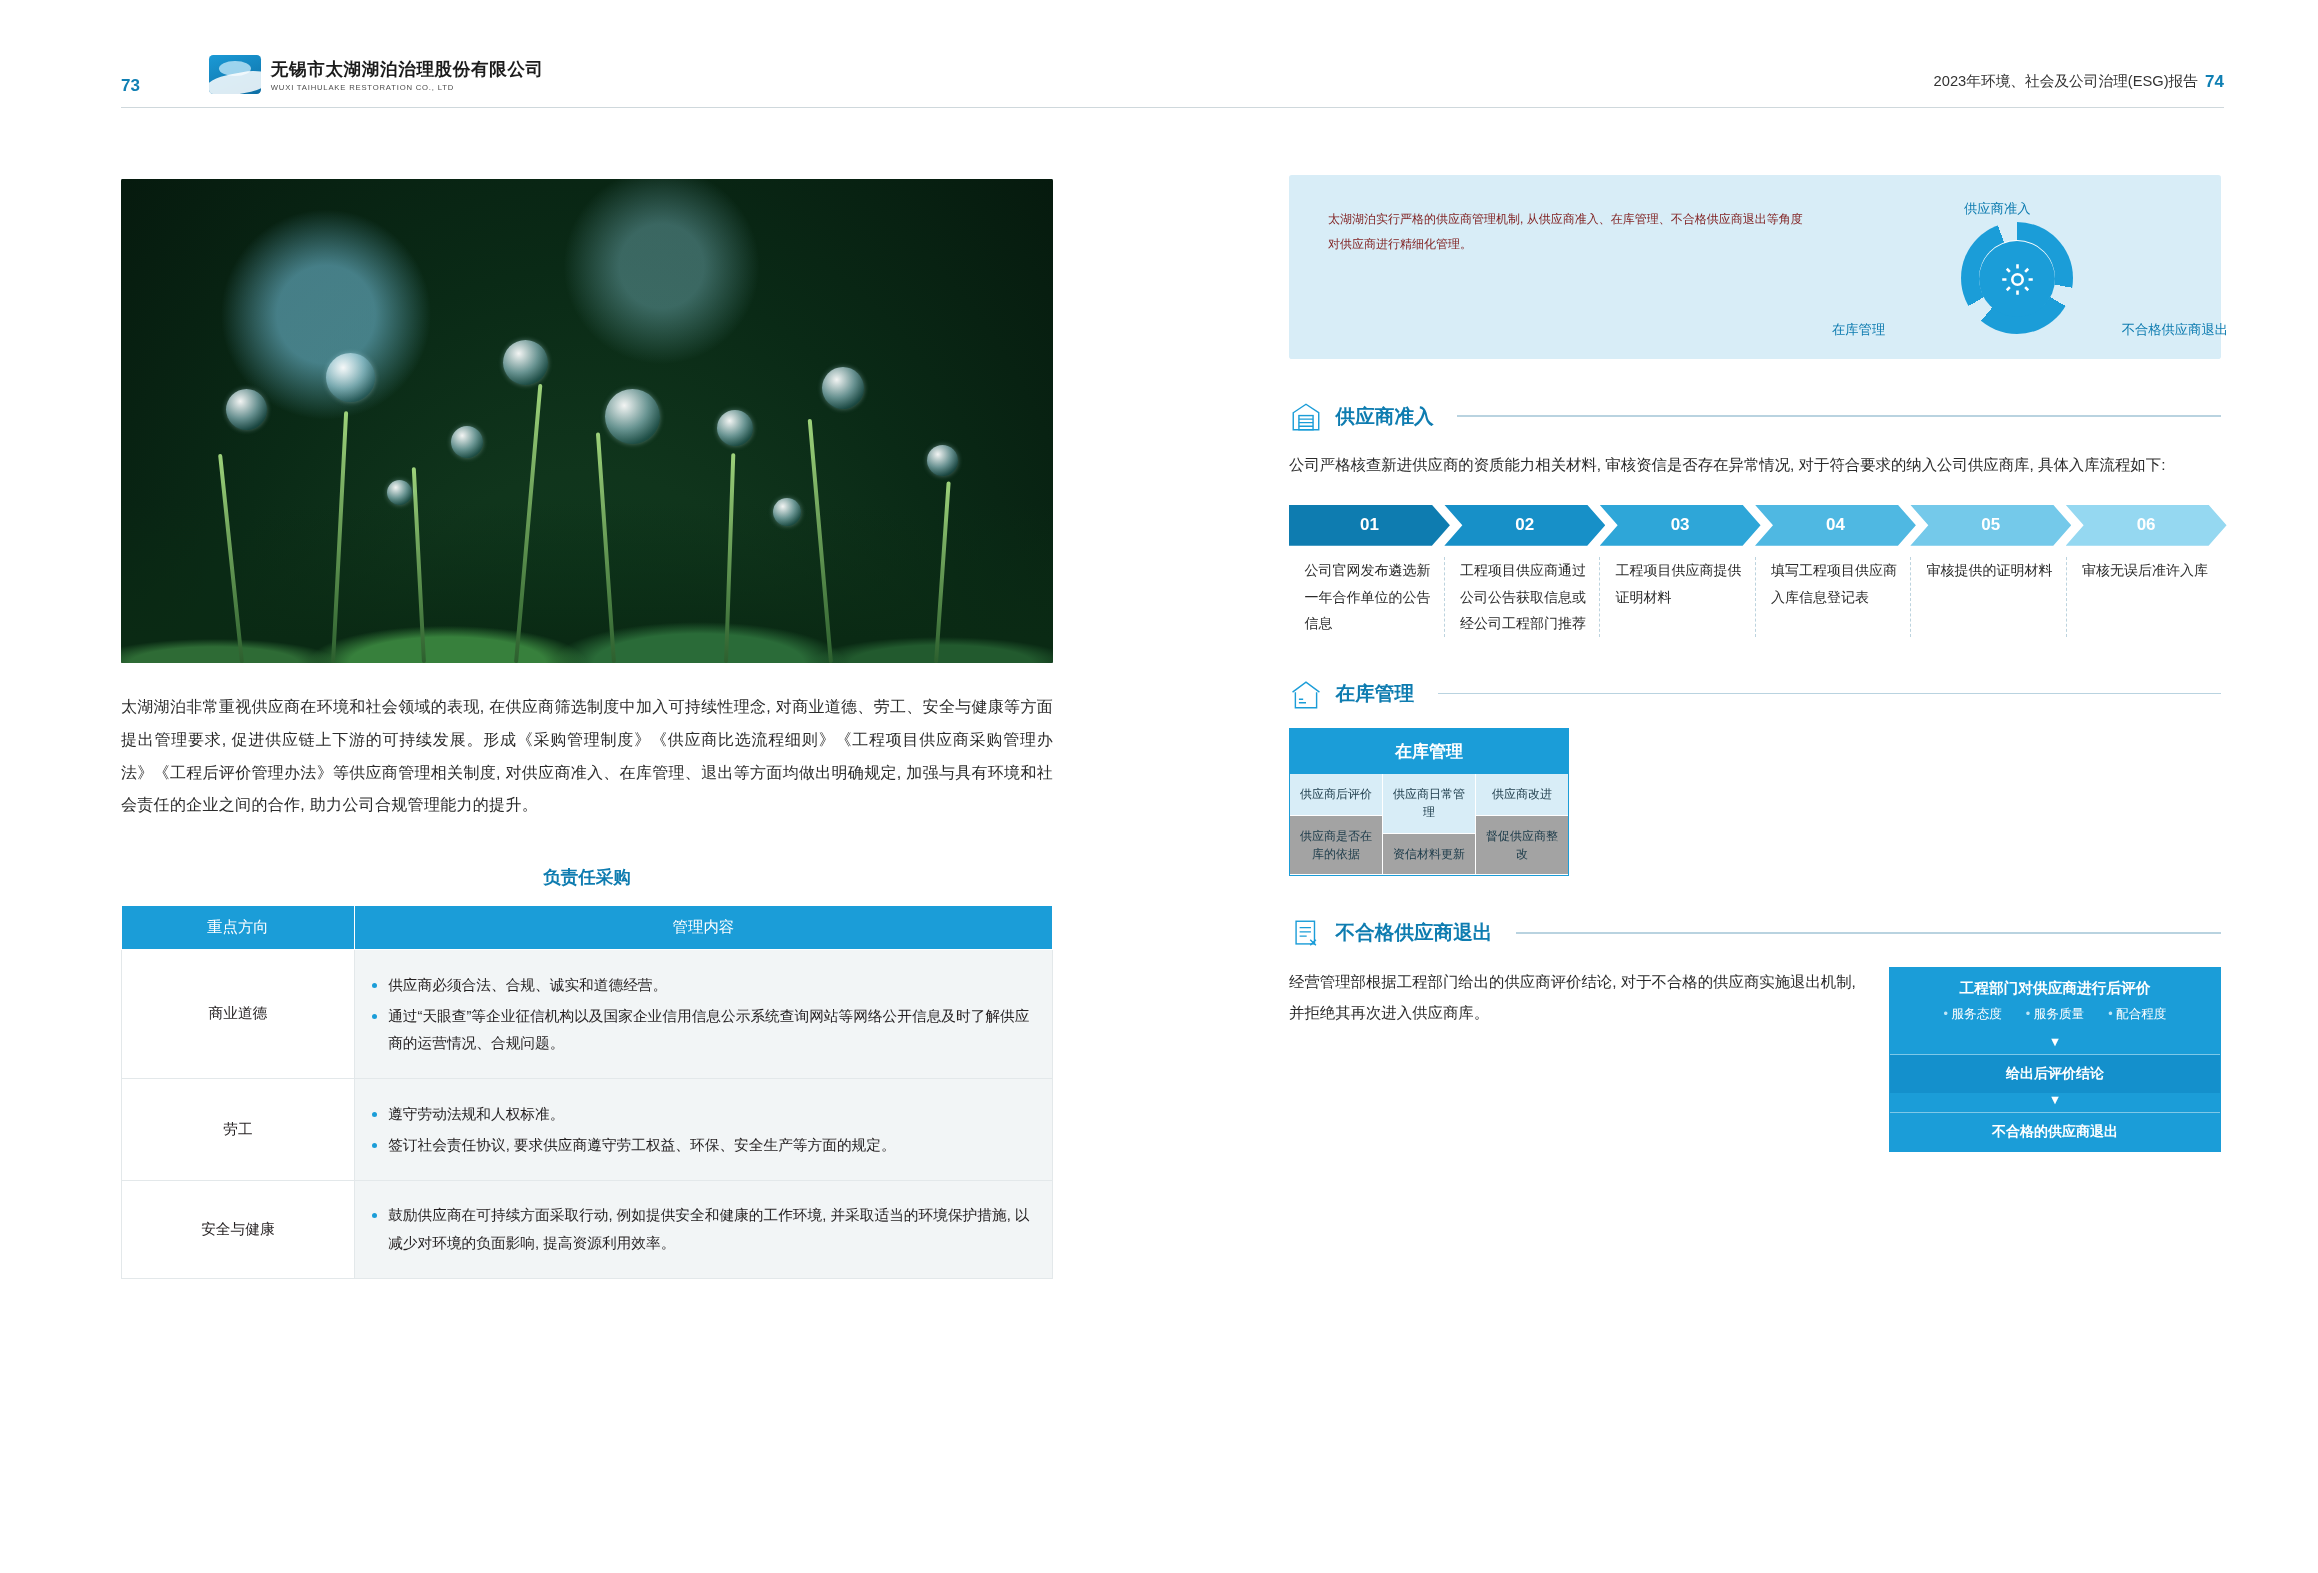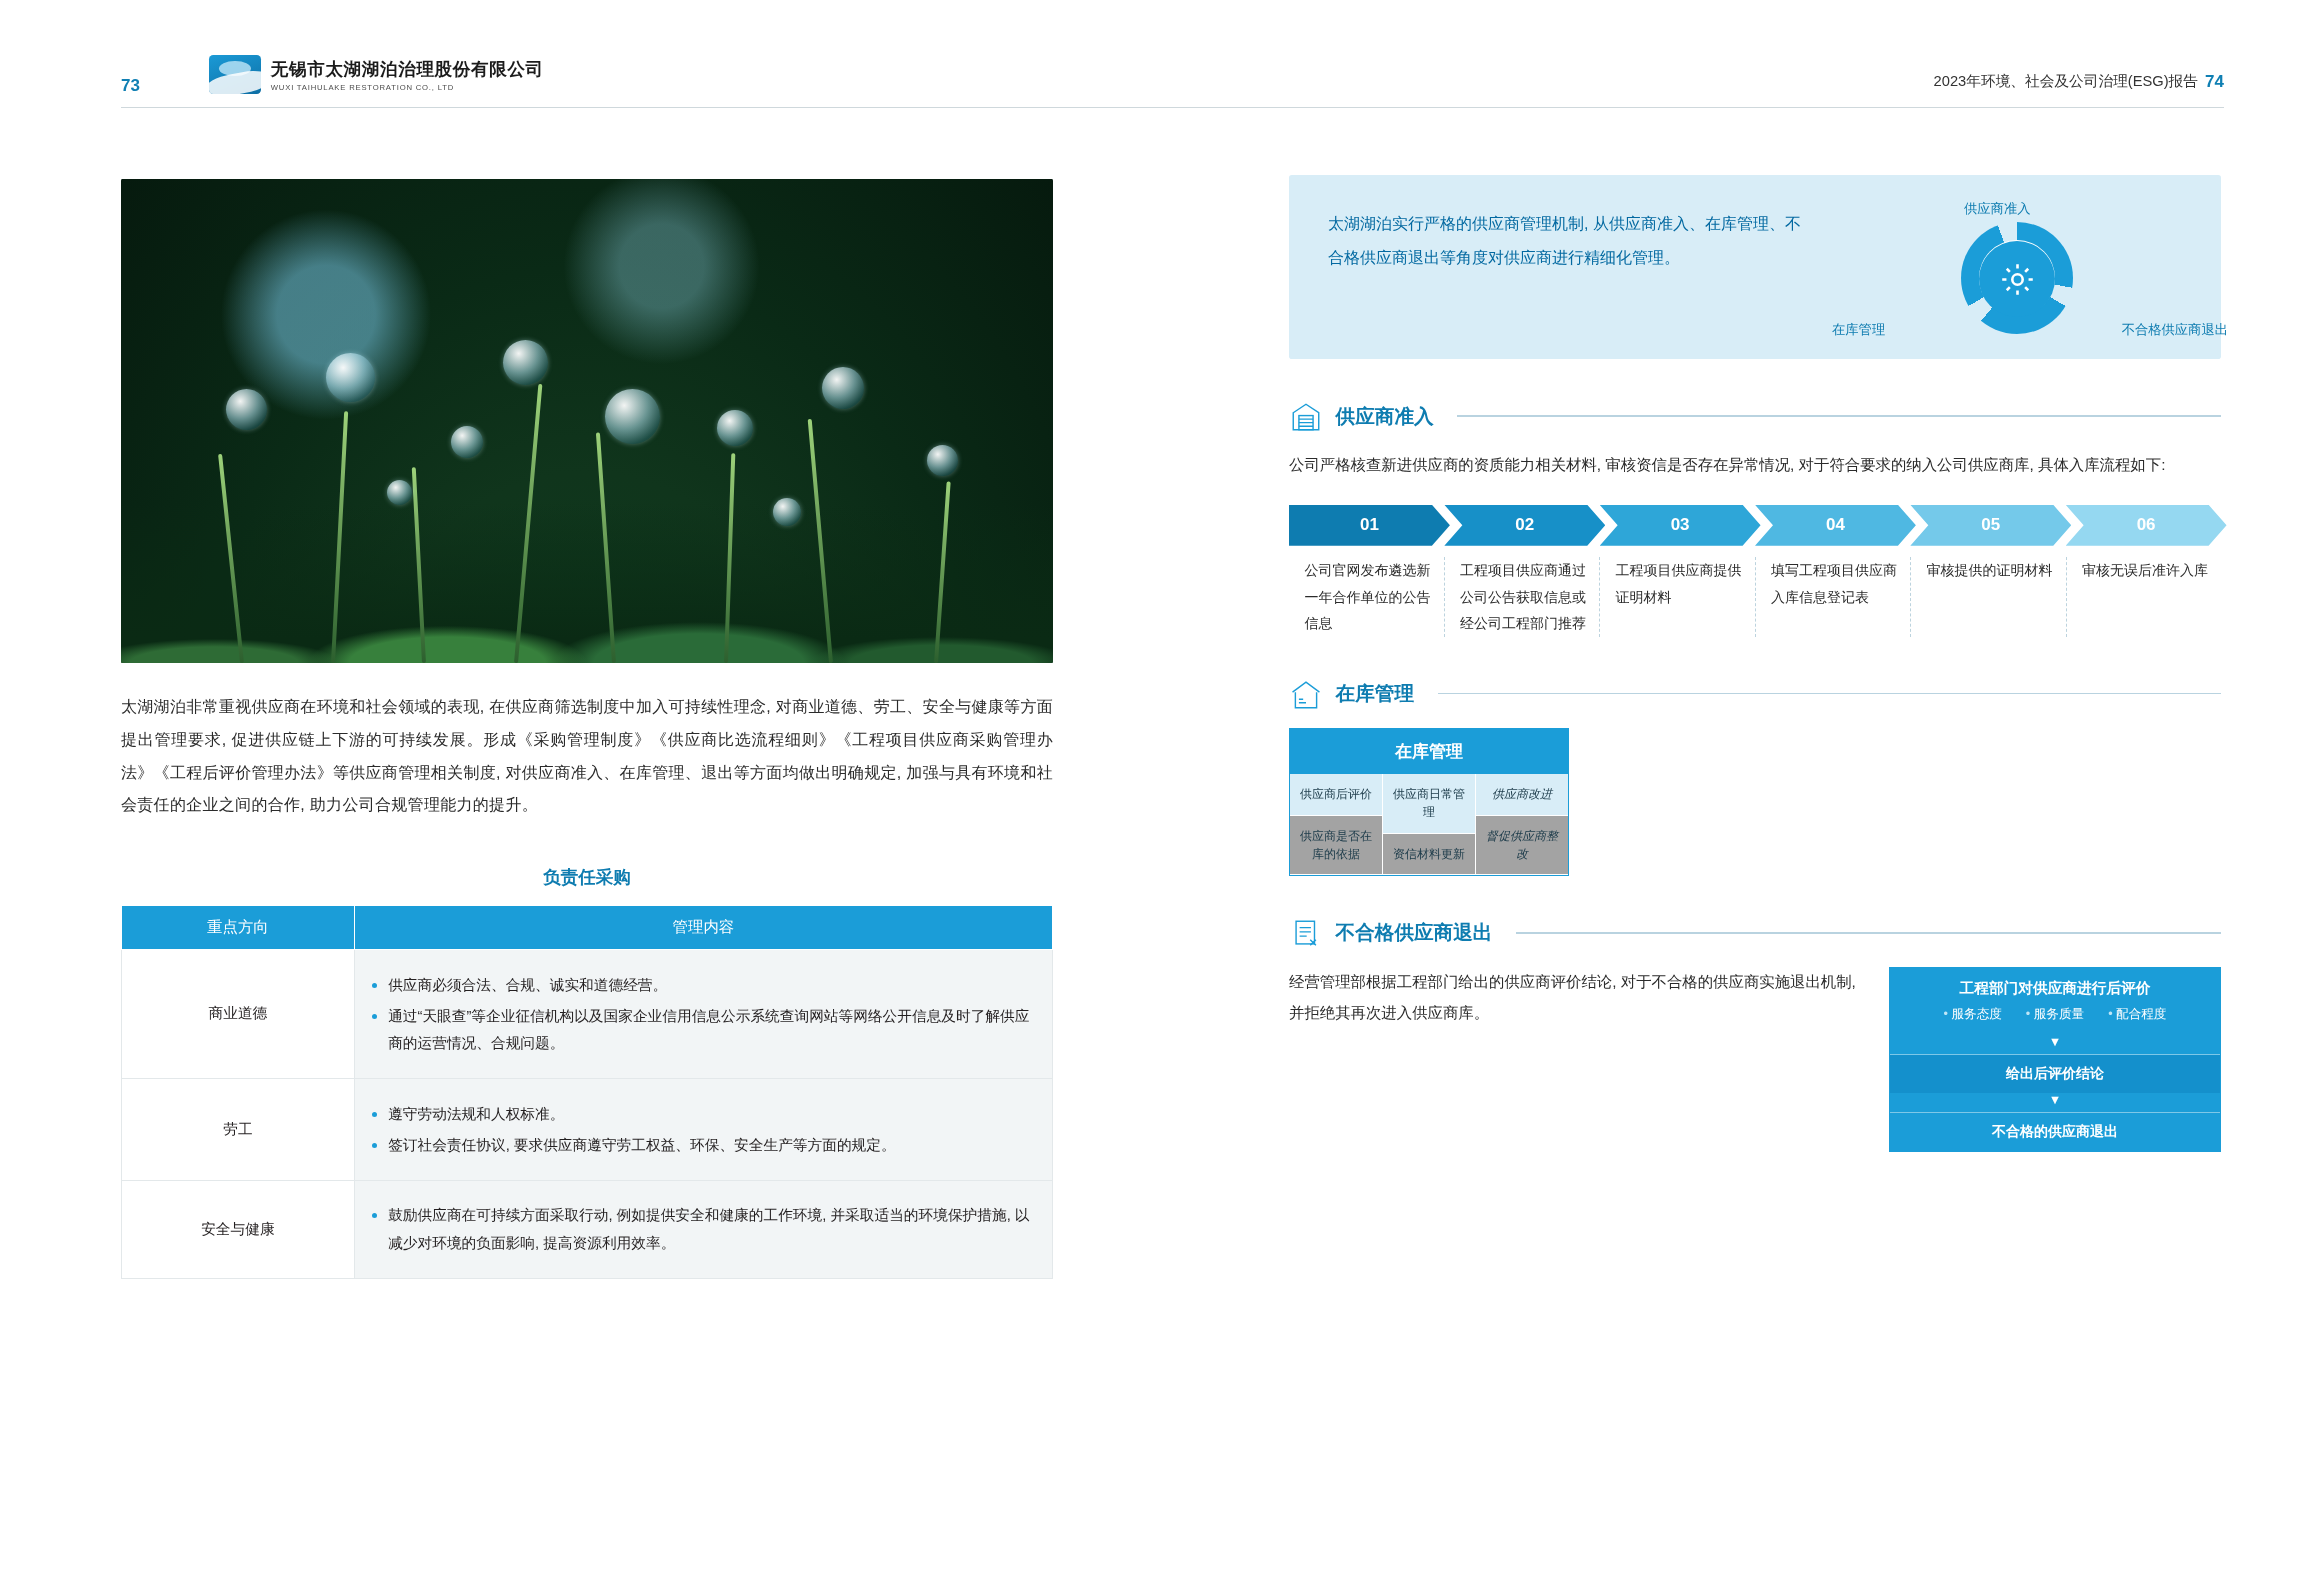--- a/index.html
+++ b/index.html
@@ -54,21 +54,21 @@
   table.resp th.col1{width:25%;}
   table.resp td{border:0.7px solid #e3e8ea;padding:18px 15.4px;vertical-align:middle;background:#f2f5f6;line-height:1.85;}
   table.resp td.k{text-align:center;background:#ffffff;}
   table.resp ul{margin:0;padding-left:18px;}
   table.resp li{margin:2.8px 0;}
   table.resp li::marker{color:#1b9dd8;font-size:15.4px;}
 
   
   .right-col{position:absolute;left:1289px;top:175px;width:932px;}
   .intro-box{background:#d8edf7;border-radius:2.8px;padding:32px 39px;height:184px;box-sizing:border-box;position:relative;}
-  .intro-text{width:484px;font-size:16px;line-height:2.1;color:#0369a1;}
+  .intro-text{width:484px;font-size:12px;line-height:2.1;color:#7f1d1d;}
   .donut-wrap{position:absolute;right:84px;top:25px;width:238px;height:154px;}
   .donut{position:absolute;left:62px;top:22.4px;width:112px;height:112px;border-radius:50%;
     background:conic-gradient(#1b9dd8 0deg 100deg,#d8edf7 100deg 120deg,#1b9dd8 120deg 220deg,#d8edf7 220deg 240deg,#1b9dd8 240deg 340deg,#d8edf7 340deg 360deg);}
   .donut:after{content:"";position:absolute;left:18px;top:18px;width:76px;height:76px;border-radius:50%;background:#fff;}
   .gear{position:absolute;left:80px;top:41px;width:76px;height:76px;border-radius:50%;background:#1b9dd8;display:flex;align-items:center;justify-content:center;z-index:3;}
   .gear svg{width:39px;height:39px;}
   .lbl{position:absolute;font-size:13.3px;color:#0e7cb0;white-space:nowrap;}
   .lbl.top{left:65px;top:0;}
   .lbl.left{left:-67px;top:121px;}
   .lbl.right{right:-91px;top:121px;}
@@ -88,21 +88,21 @@
   .flowtexts > div{flex:1;font-size:14px;line-height:1.9;color:#2b2b2b;padding:0 12.6px 0 15.4px;border-right:0.7px dashed #bcd3de;box-sizing:border-box;}
   .flowtexts > div:last-child{border-right:none;}
 
   
   .stock-row{display:flex;gap:24px;margin-top:18px;align-items:flex-start;}
   .stock-text{flex:1;font-size:15.4px;line-height:2.0;color:#2b2b2b;text-align:justify;}
   .house{width:280px;flex:0 0 auto;border:1.4px solid #1b9dd8;box-sizing:border-box;}
   .house-head{background:#1b9dd8;color:#fff;text-align:center;font-size:17px;font-weight:bold;padding:11.2px 0;}
   .house-grid{display:flex;}
   .house-grid > div{flex:1;border-right:0.7px solid #ffffff;}
-  .house-grid > div:last-child{border-right:none;font-style:italic;}
+  .house-grid > div:last-child{border-right:none;}
   .hc{background:#d8edf7;color:#1b3a49;font-size:12px;text-align:center;padding:11.2px 4.2px;line-height:1.5;border-bottom:0.7px solid #ffffff;}
   .hc.b{background:#a3a3a3;}
 
   
   .exit-row{display:flex;gap:24px;margin-top:18px;align-items:flex-start;}
   .exit-text{flex:1;font-size:15.4px;line-height:2.0;color:#2b2b2b;}
   .exitbox{width:330px;flex:0 0 auto;border:1.4px solid #1b9dd8;background:#1b9dd8;}
   .ex-head{color:#fff;text-align:center;font-size:14.7px;font-weight:bold;padding:11.2px 0 8.4px;}
   .ex-items{display:flex;justify-content:center;gap:24px;color:#fff;font-size:12.6px;padding:0 0 11.2px;}
   .ex-items span:before{content:"• ";color:#bfe6f7;}

